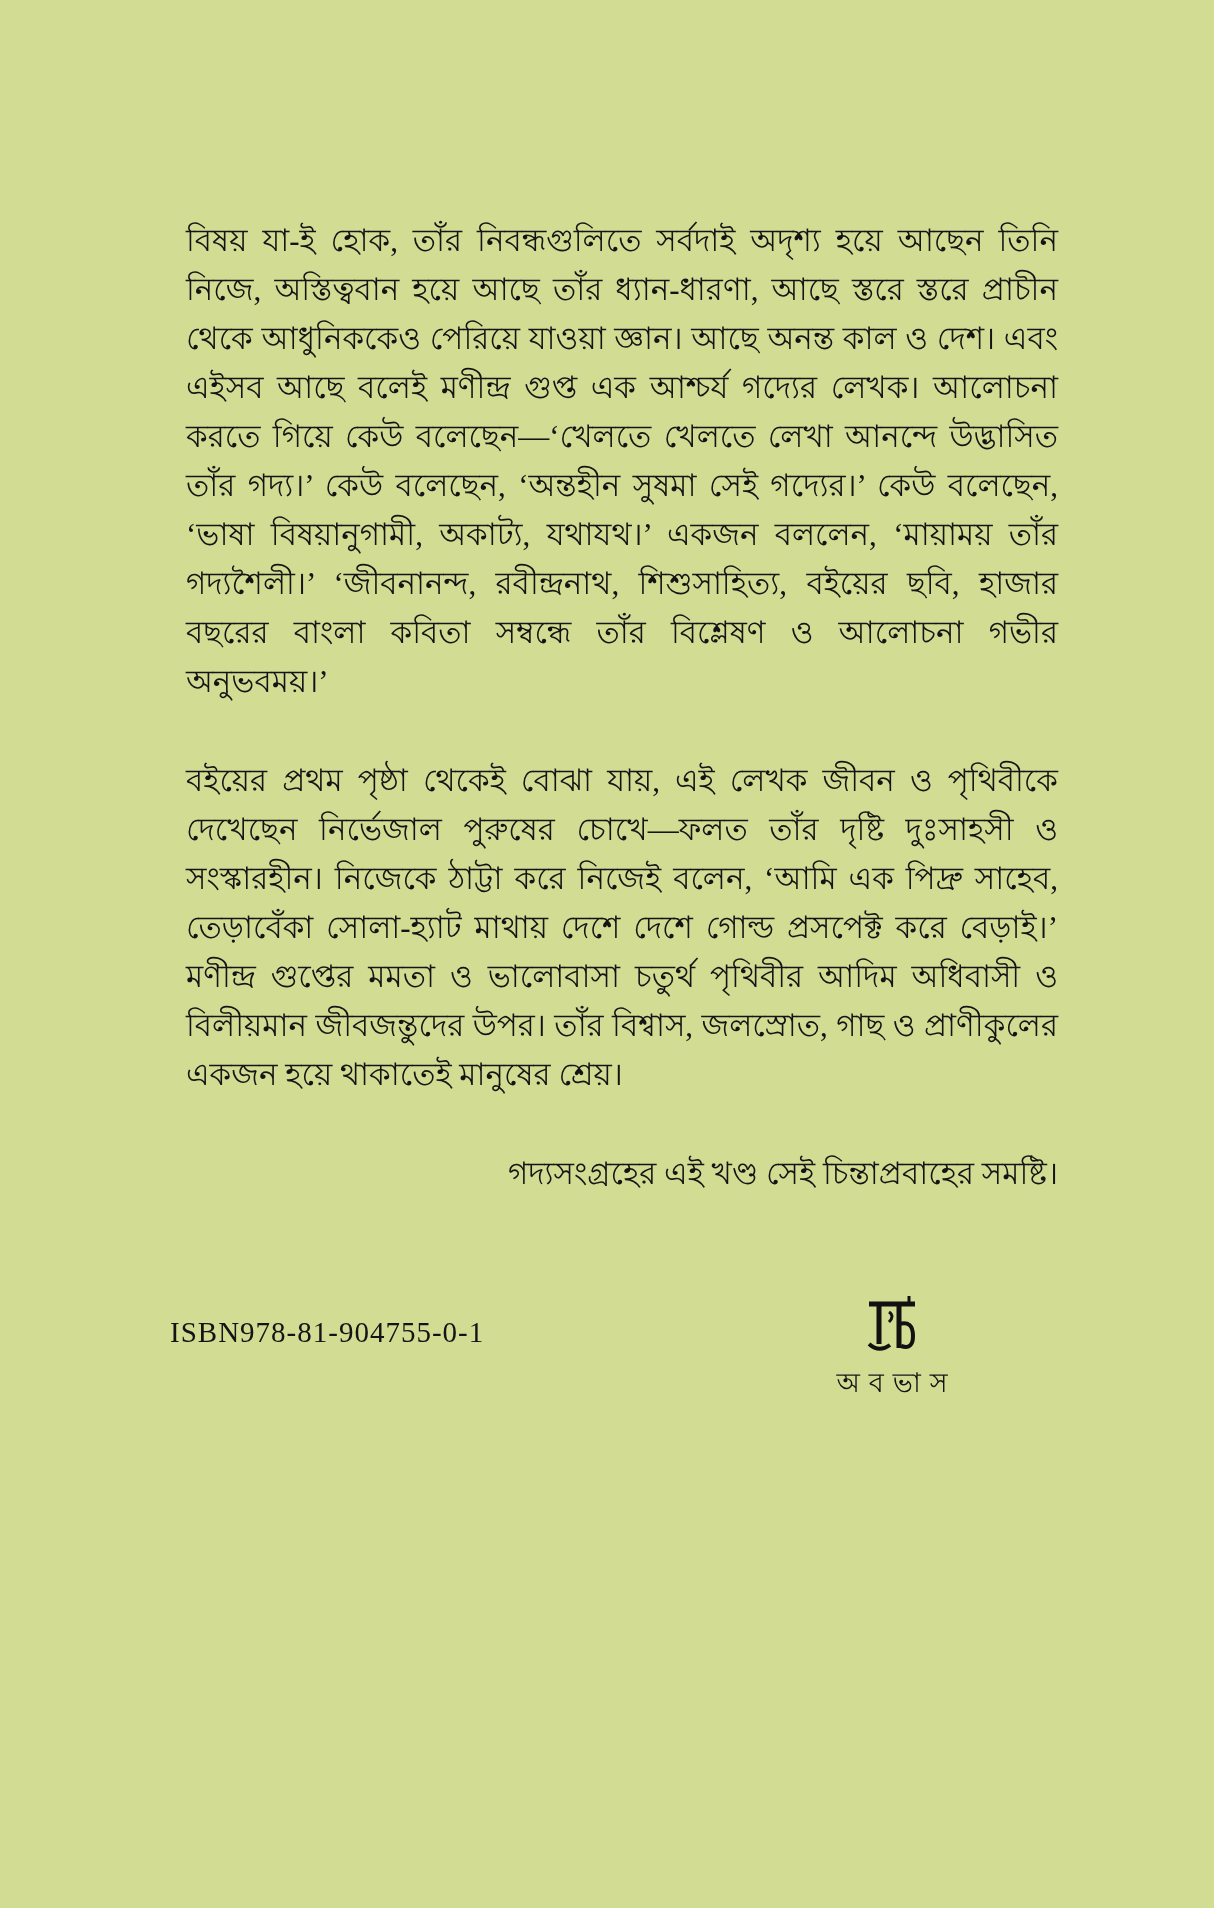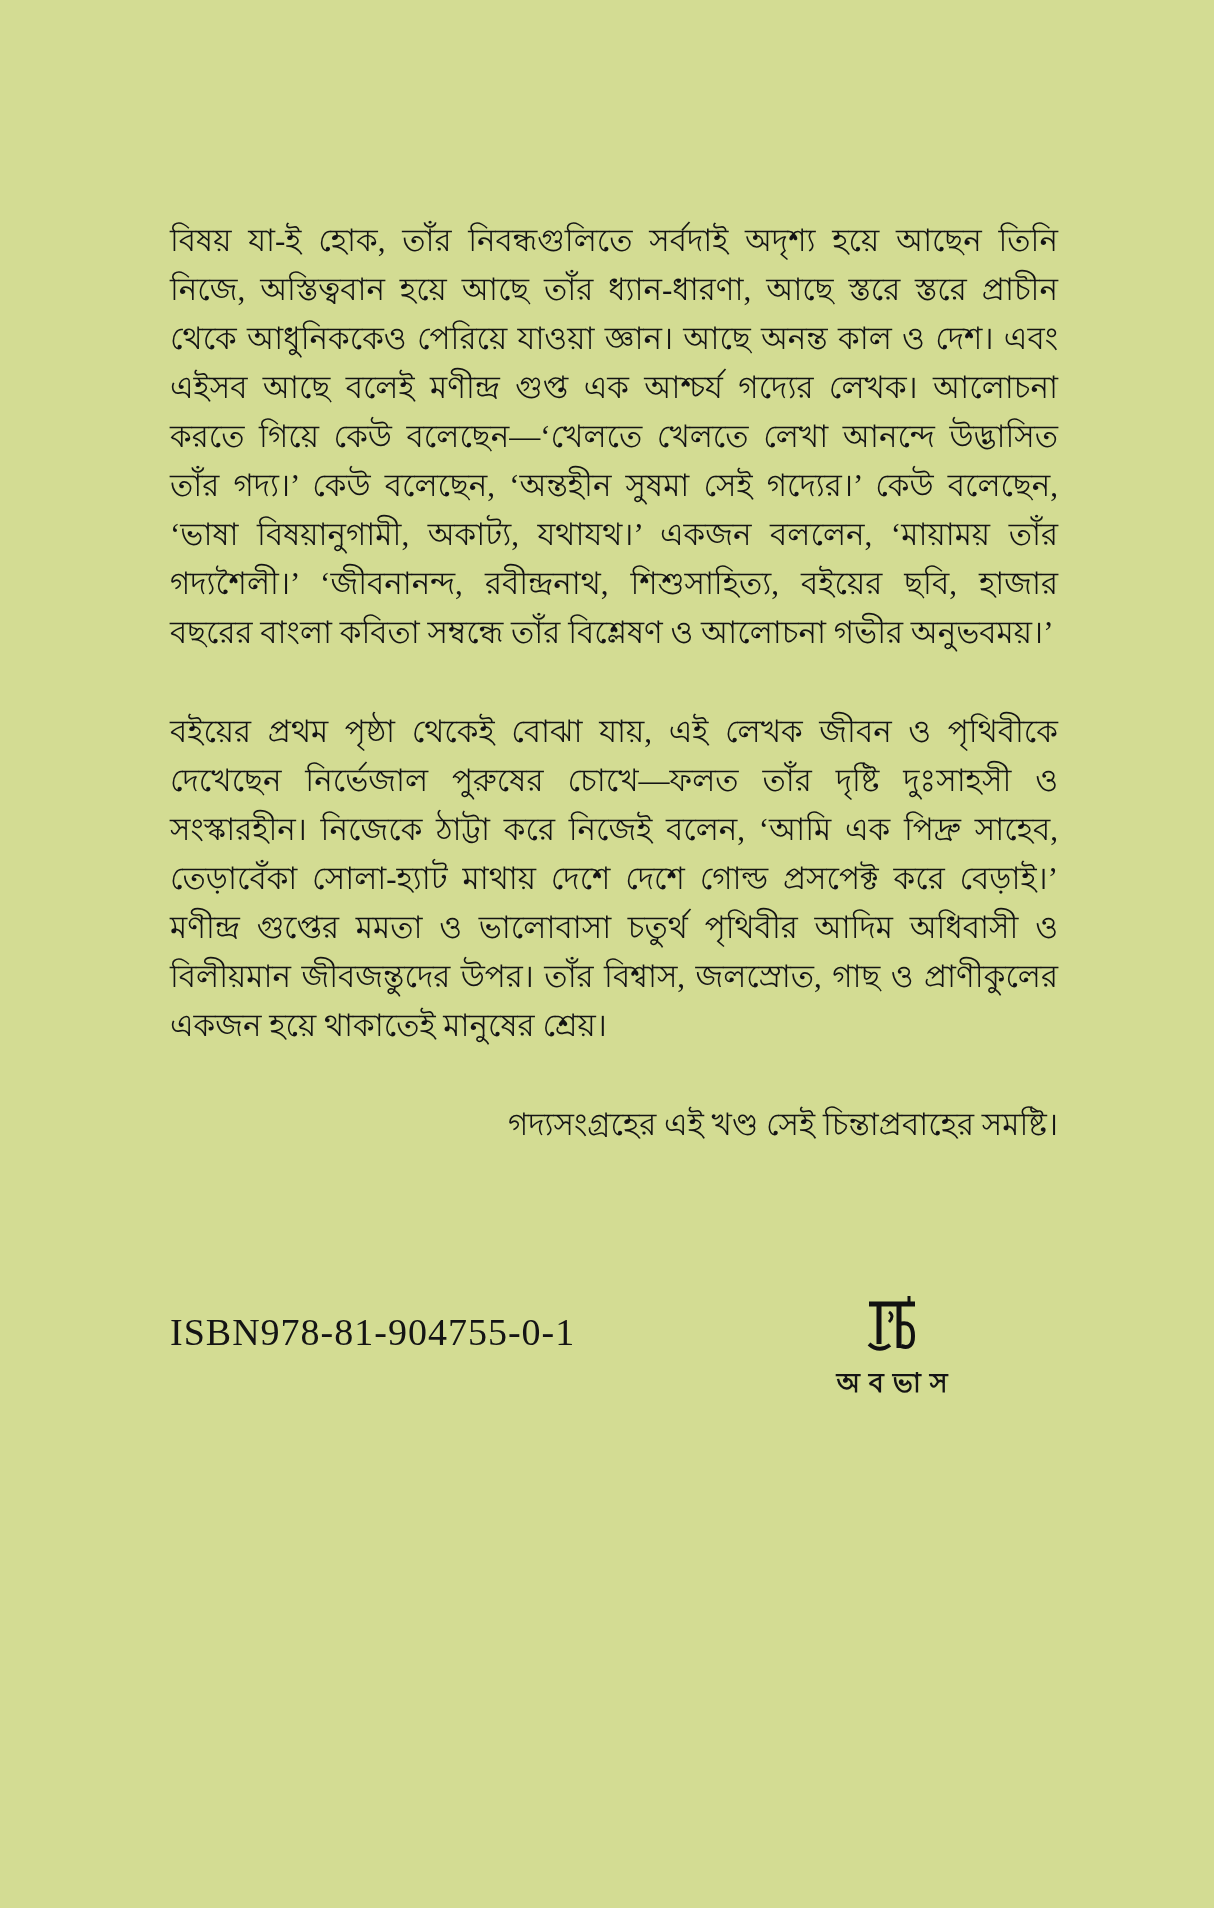--- a/index.html
+++ b/index.html
@@ -16,52 +16,51 @@
       position: absolute;
       inset: 0;
     }
     .text-block {
       position: absolute;
       left: 170px;
       top: 216px;
       width: 888px;
     }
     .text-block p {
-      margin: 0 0 50px 0;
+      margin: 0 0 50px 16px;
       font-size: 31px;
       line-height: 49px;
       text-align: justify;
       text-justify: inter-word;
     }
     .text-block p.last {
       text-align: right;
       margin-bottom: 0;
     }
     .footer-left {
       position: absolute;
       left: 170px;
       top: 1314px;
     }
     .isbn {
-      font-size: 38px;
+      font-size: 29px;
       letter-spacing: 1px;
       line-height: 36px;
     }
     .website {
       font-size: 27px;
       line-height: 34px;
       margin-top: 6px;
     }
     .publisher {
       position: absolute;
       left: 822px;
       top: 1294px;
       width: 140px;
       text-align: center;
-      font-weight: bold;
     }
     .publisher-logo {
       display: inline-block;
       height: 58px;
       line-height: 0;
     }
     .publisher-name {
       margin-top: 6px;
       font-size: 27px;
       letter-spacing: 9px;

